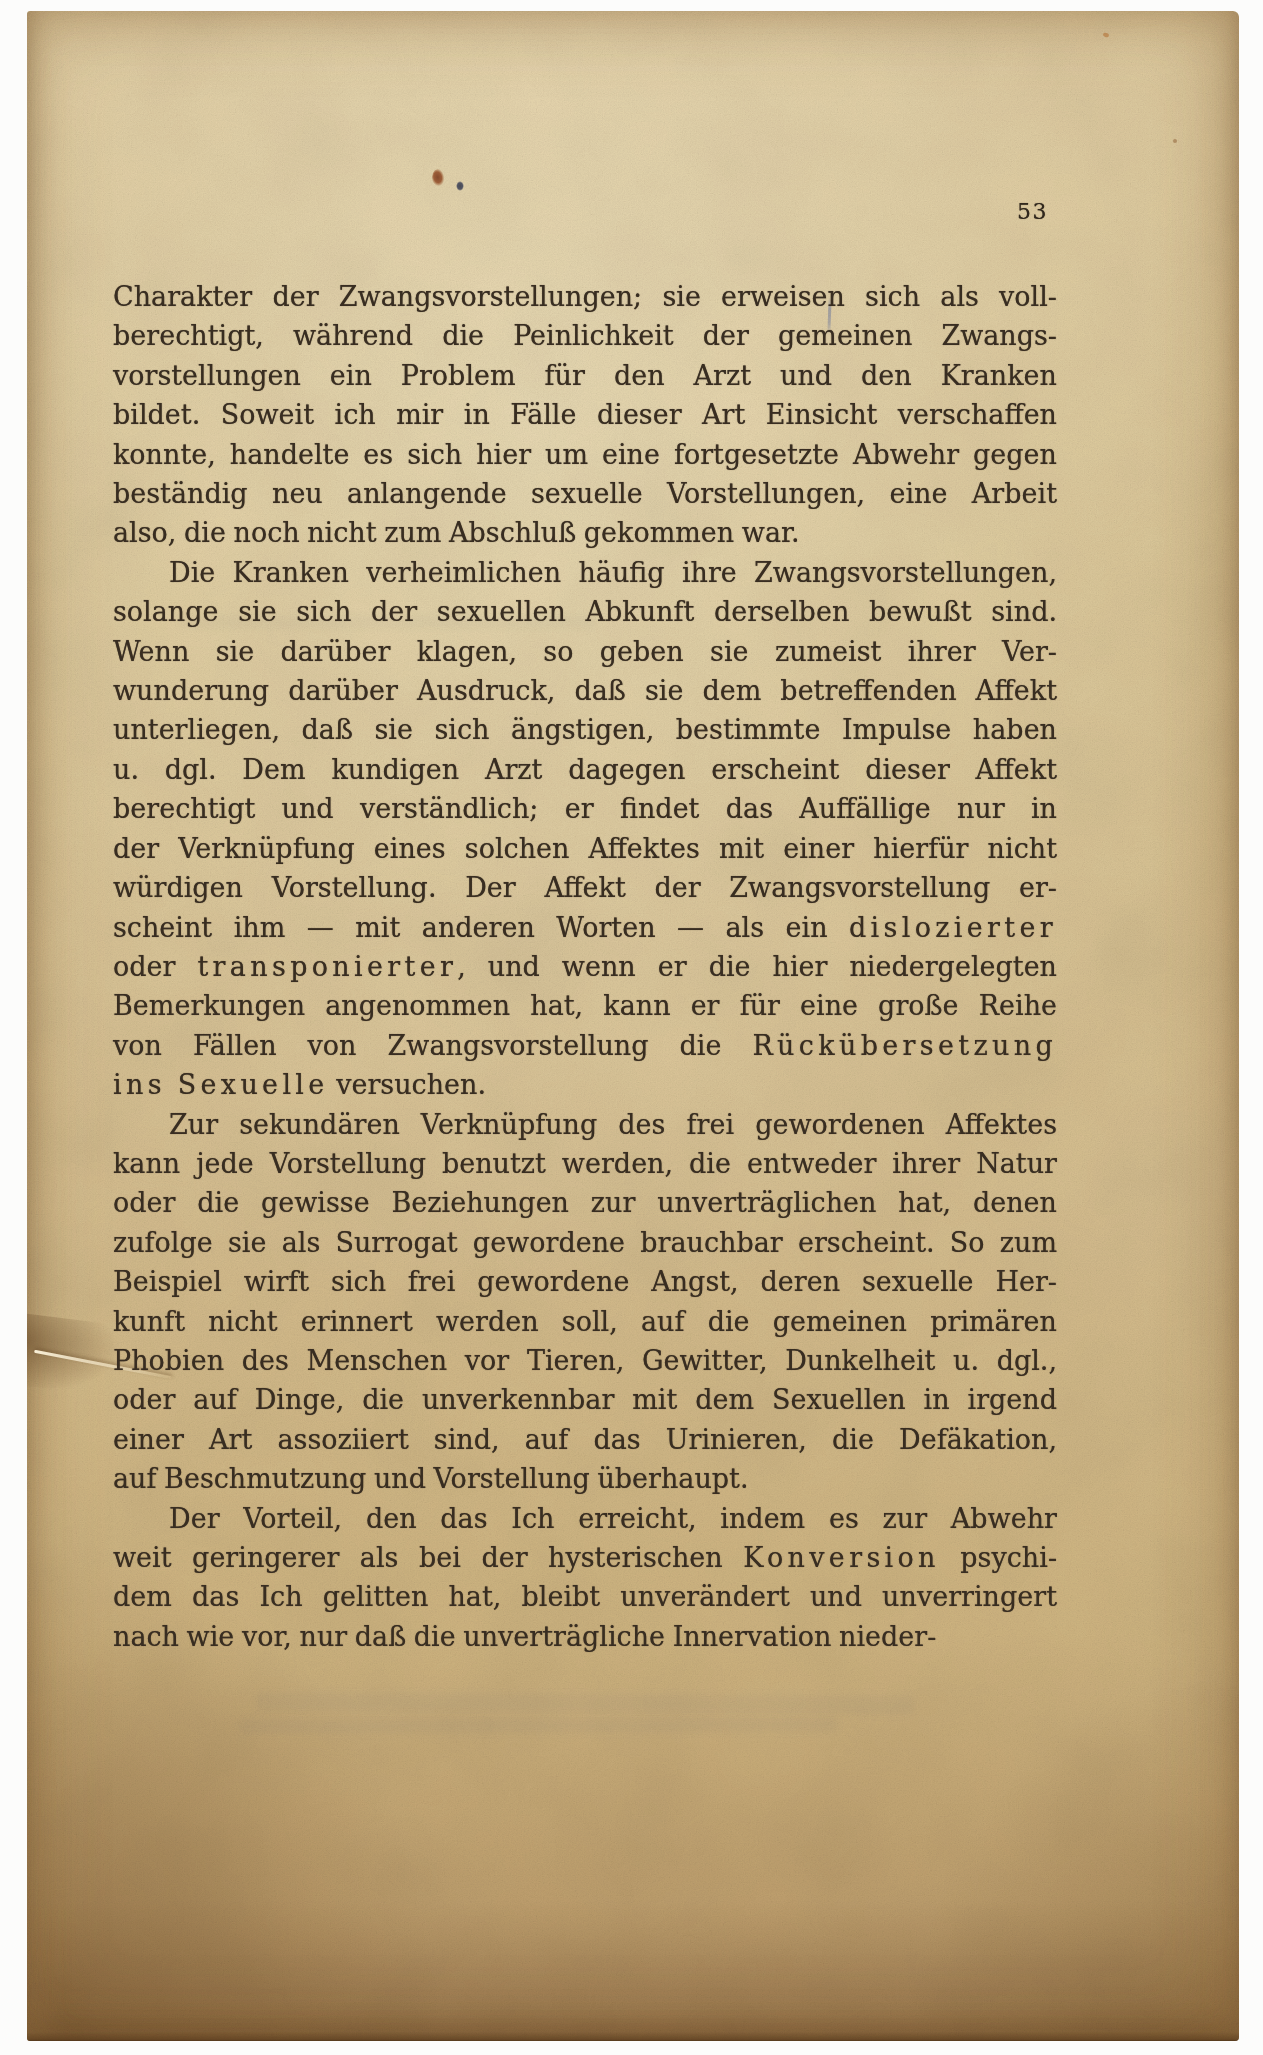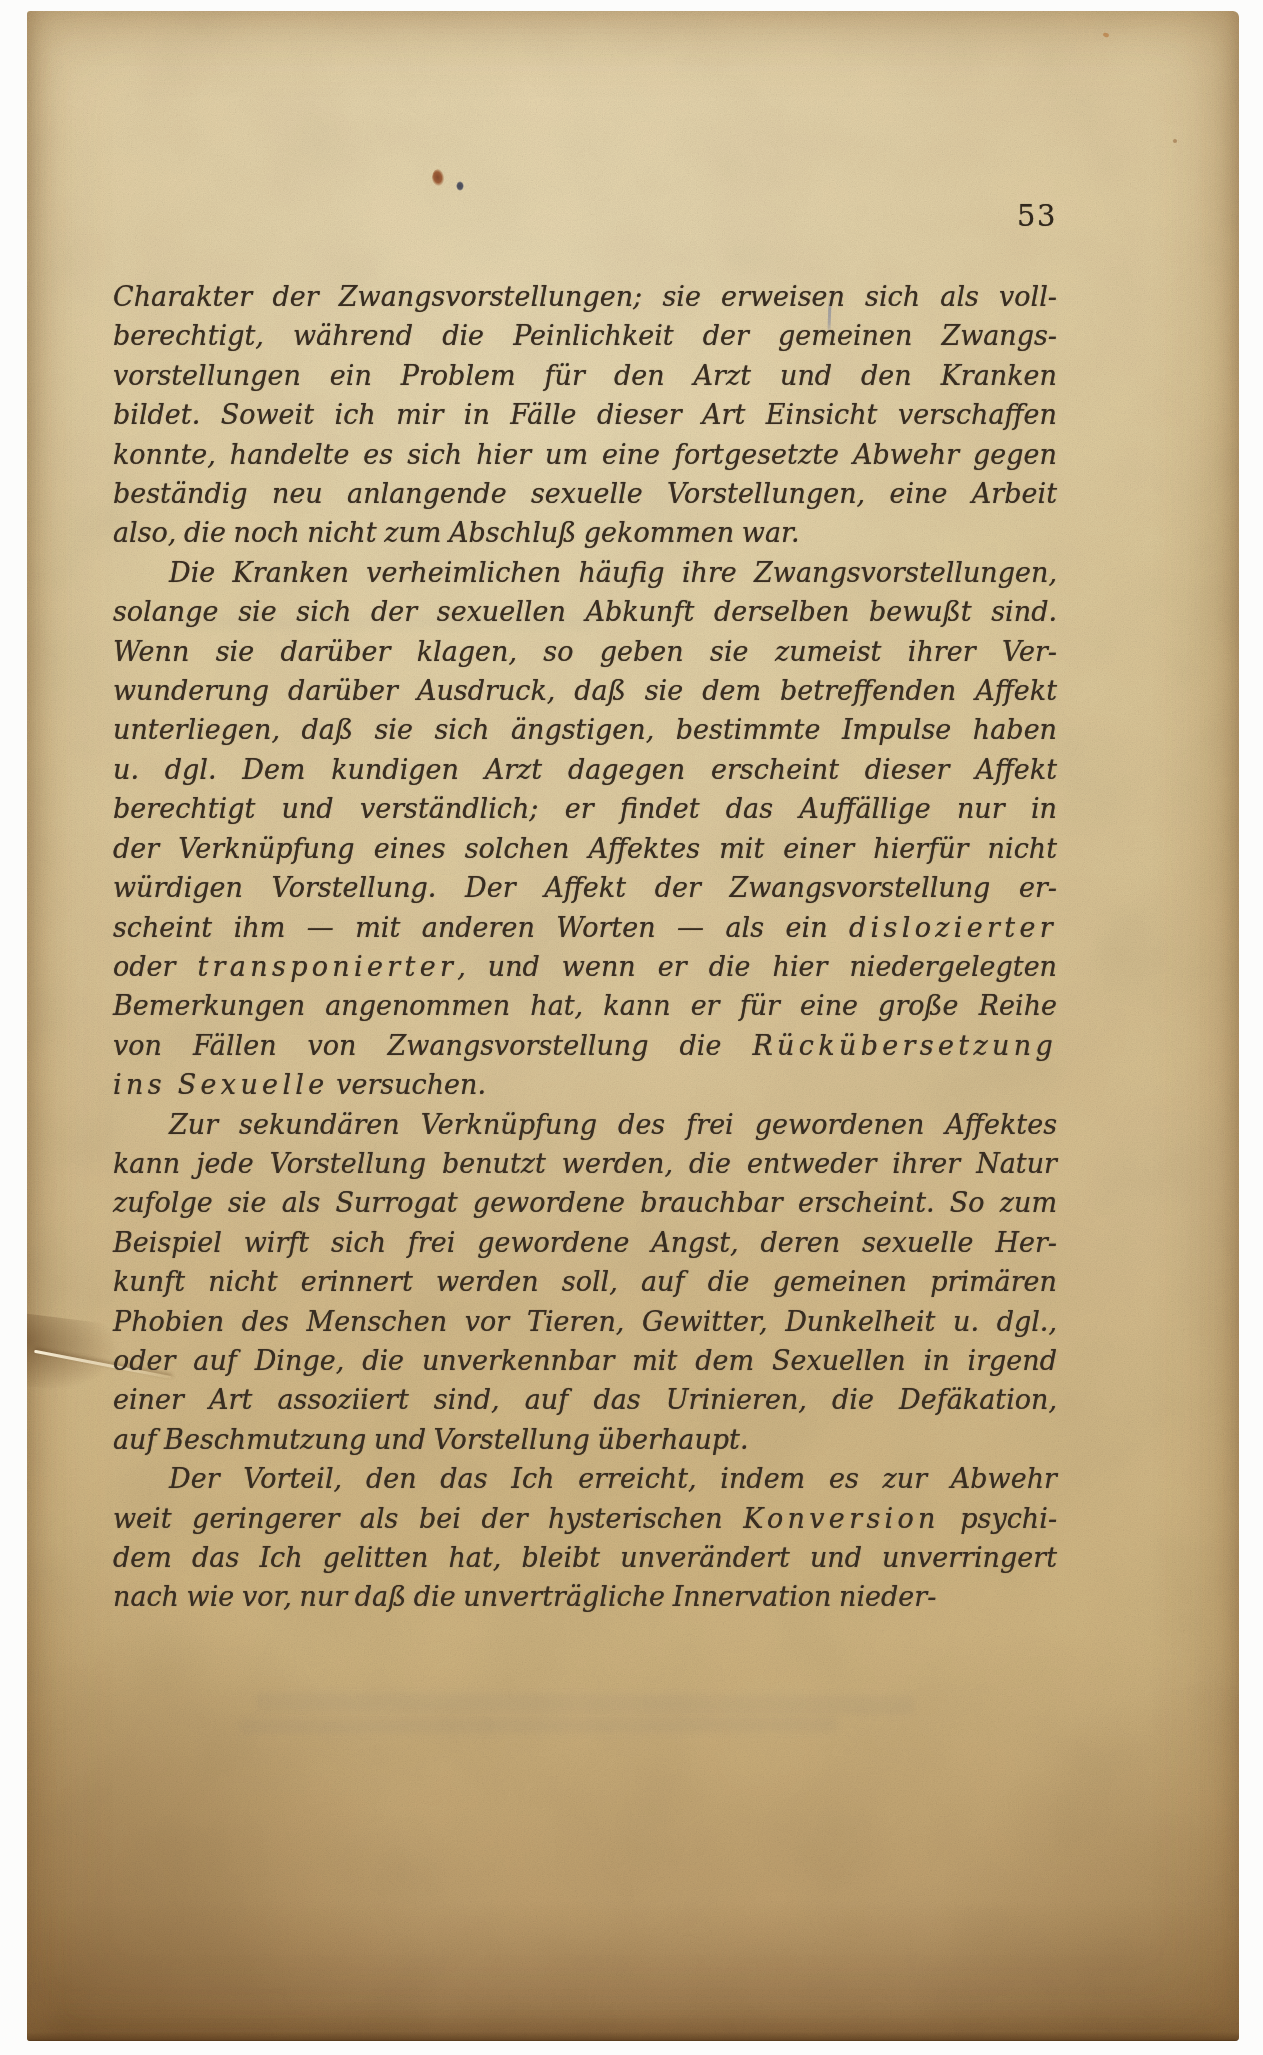--- a/index.html
+++ b/index.html
@@ -45,29 +45,28 @@
     font-size:27px; color:#382d21;
     text-shadow:0 0 0.9px rgba(56,45,33,.75);
   }
   .ln {
     line-height:39.4px;
     text-align:justify;
     text-align-last:justify;
     text-justify:inter-word;
     word-spacing:-1px;
     white-space:normal;
-    font-style:italic;
   }
   .ln.end { text-align-last:left; }
   .ln.ind { text-indent:56px; }
   .sperr { letter-spacing:.16em; }
   
   #pagenum {
     position:absolute; left:990px; top:188px;
-    font-size:29px; color:#31281d; letter-spacing:1.5px;
+    font-size:22px; color:#31281d; letter-spacing:1.5px;
     text-shadow:0 0 0.8px rgba(49,40,29,.7);
   }
   
   .spot { position:absolute; pointer-events:none; }
   .s1 { left:405px; top:158px; width:13px; height:18px;
         background:radial-gradient(50% 50% at 45% 45%, #7c3f22 0%, #96542e 60%, rgba(150,84,46,0) 100%);
         border-radius:58% 42% 55% 45%; transform:rotate(-12deg); opacity:.92; }
   .s2 { left:429px; top:170px; width:8px; height:10px;
         background:radial-gradient(50% 50% at 50% 50%, #2e3347 0%, #3c4157 65%, rgba(60,65,87,0) 100%);
         border-radius:50%; opacity:.85; }
@@ -153,20 +152,21 @@
       <div class="ln">berechtigt und verständlich; er findet das Auffällige nur in</div>
       <div class="ln">der Verknüpfung eines solchen Affektes mit einer hierfür nicht</div>
       <div class="ln">würdigen Vorstellung. Der Affekt der Zwangsvorstellung er-</div>
       <div class="ln">scheint ihm — mit anderen Worten — als ein <span class="sperr">dislozierter</span></div>
       <div class="ln">oder <span class="sperr">transponierter</span>, und wenn er die hier niedergelegten</div>
       <div class="ln">Bemerkungen angenommen hat, kann er für eine große Reihe</div>
       <div class="ln">von Fällen von Zwangsvorstellung die <span class="sperr">Rückübersetzung</span></div>
       <div class="ln end"><span class="sperr">ins Sexuelle</span> versuchen.</div>
       <div class="ln ind">Zur sekundären Verknüpfung des frei gewordenen Affektes</div>
       <div class="ln">kann jede Vorstellung benutzt werden, die entweder ihrer Natur</div>
+      <div class="ln">oder die gewisse Beziehungen zur unverträglichen hat, denen</div>
       <div class="ln">zufolge sie als Surrogat gewordene brauchbar erscheint. So zum</div>
       <div class="ln">Beispiel wirft sich frei gewordene Angst, deren sexuelle Her-</div>
       <div class="ln">kunft nicht erinnert werden soll, auf die gemeinen primären</div>
       <div class="ln">Phobien des Menschen vor Tieren, Gewitter, Dunkelheit u. dgl.,</div>
       <div class="ln">oder auf Dinge, die unverkennbar mit dem Sexuellen in irgend</div>
       <div class="ln">einer Art assoziiert sind, auf das Urinieren, die Defäkation,</div>
       <div class="ln end">auf Beschmutzung und Vorstellung überhaupt.</div>
       <div class="ln ind">Der Vorteil, den das Ich erreicht, indem es zur Abwehr</div>
       <div class="ln">weit geringerer als bei der hysterischen <span class="sperr">Konversion</span> psychi-</div>
       <div class="ln">dem das Ich gelitten hat, bleibt unverändert und unverringert</div>

